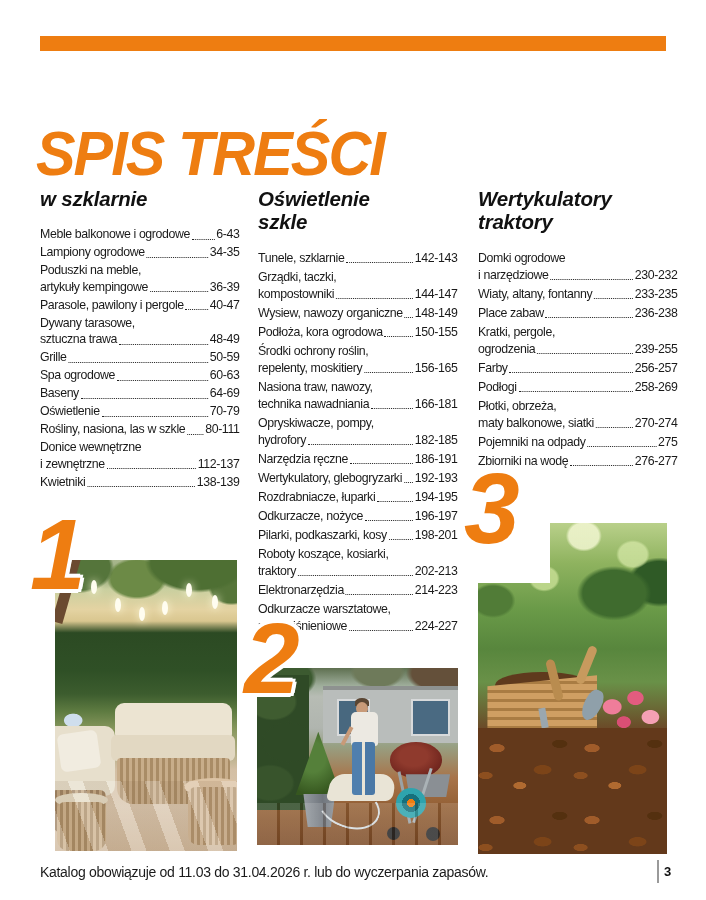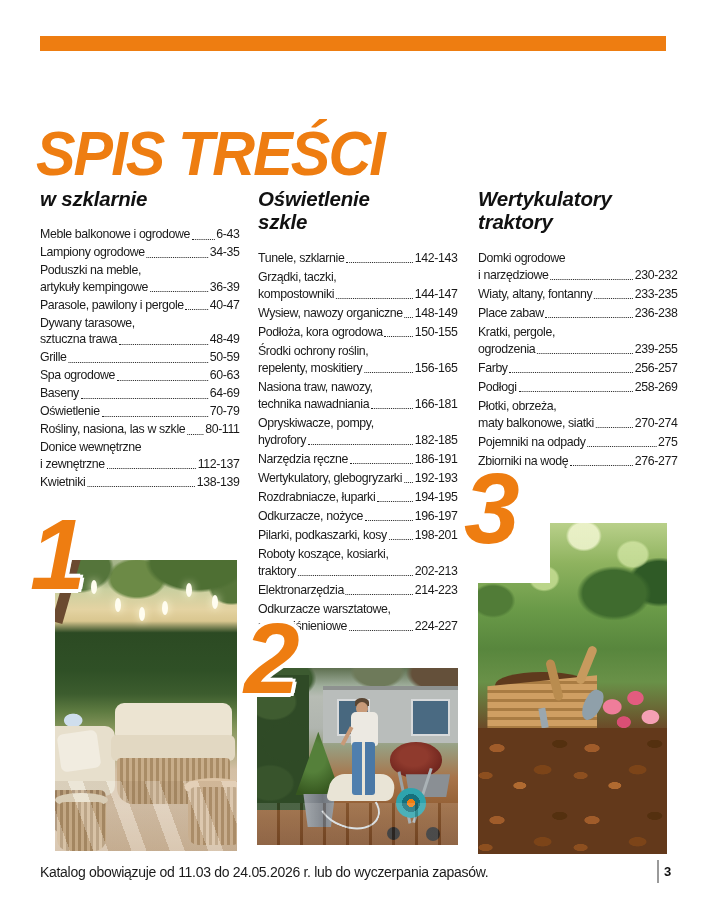--- a/index.html
+++ b/index.html
@@ -570,18 +570,18 @@
     <div class="p3-flowers"></div>
     <div class="p3-greens"></div>
     <div class="p3-mulch"></div>
   </div>
 
   <div class="num3-backing"></div>
   <div class="sec-num" id="num1">1</div>
   <div class="sec-num" id="num2">2</div>
   <div class="sec-num" id="num3">3</div>
 
-  <div class="footer-note">Katalog obowiązuje od 11.03 do 24.05.2026 r. lub do wyczerpania zapasów.</div>
+  <div class="footer-note">Katalog obowiązuje od 11.03 do 31.04.2026 r. lub do wyczerpania zapasów.</div>
   <div class="obi-logo">OBI</div>
   <div class="page-divider"></div>
   <div class="page-number">3</div>
 
 </div>
 
 </body></html>

